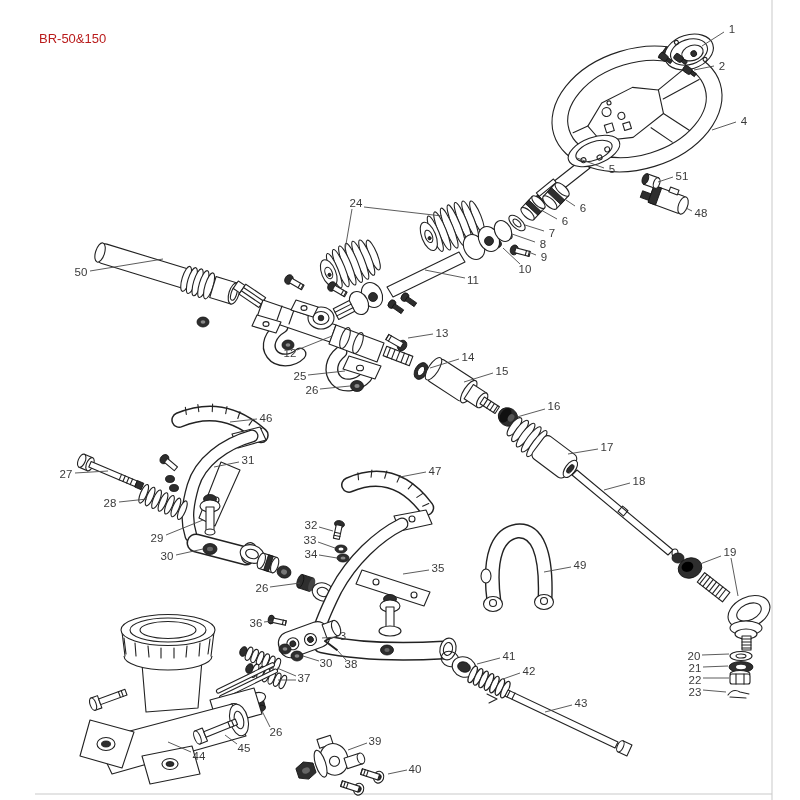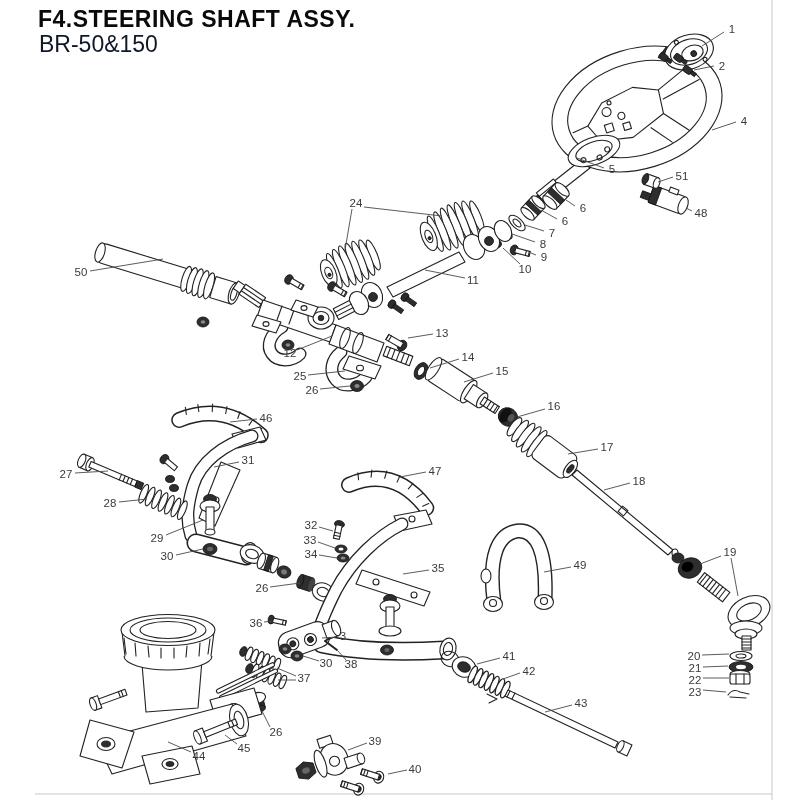--- a/index.html
+++ b/index.html
@@ -1,41 +1,40 @@
 <!DOCTYPE html>
 <html><head>
 <meta charset="utf-8">
 <style>
   html,body{margin:0;padding:0;background:#fff;}
   #page{position:relative;width:800px;height:800px;background:#fff;overflow:hidden;
         font-family:"Liberation Sans",sans-serif;}
   #title{position:absolute;left:38px;top:6px;font-size:23px;font-weight:bold;
          letter-spacing:.5px;color:#0a0a0a;white-space:nowrap;}
-  #subtitle{position:absolute;left:39px;top:31px;font-size:23px;color:#0f172a;}
+  #subtitle{position:absolute;left:39px;top:31px;font-size:13px;color:#b91c1c;}
   svg{position:absolute;left:0;top:0;}
   .ln{fill:none;stroke:#222;stroke-width:1.1;stroke-linecap:round;stroke-linejoin:round;}
   .fw{fill:#fff;stroke:#222;stroke-width:1.1;stroke-linejoin:round;}
   .dk{fill:#2e2e2e;stroke:#111;stroke-width:.8;}
   .tubeB{fill:none;stroke:#222;stroke-width:13;stroke-linecap:round;}
   .tubeW{fill:none;stroke:#fff;stroke-width:10.4;stroke-linecap:round;}
   .tubeB2{fill:none;stroke:#222;stroke-width:15;stroke-linecap:round;}
   .tubeW2{fill:none;stroke:#fff;stroke-width:12.2;stroke-linecap:round;}
   .footB{fill:none;stroke:#222;stroke-width:19;stroke-linecap:round;}
   .footW{fill:none;stroke:#fff;stroke-width:16;stroke-linecap:round;}
   .padB{fill:none;stroke:#222;stroke-width:16;stroke-linecap:round;}
   .padW{fill:none;stroke:#fff;stroke-width:13;stroke-linecap:round;}
   .leader{stroke:#4a4a4a;stroke-width:.9;fill:none;}
   .callout{font:11.5px "Liberation Sans",sans-serif;fill:#3a3a3a;text-anchor:middle;}
   .rule{stroke:#c9c9c9;stroke-width:1;}
 </style>
 </head>
 <body>
 
 <div id="page">
-  <div id="title">F4.STEERING SHAFT ASSY.</div>
   <div id="subtitle">BR-50&amp;150</div>
 
   <svg width="800" height="800" viewBox="0 0 800 800">
 
     <g>
       <line class="rule" x1="772" y1="0" x2="772" y2="800"></line>
       <line class="rule" x1="35" y1="794" x2="772" y2="794"></line>
     </g>
 
     <g transform="translate(637,109) rotate(-17)">

